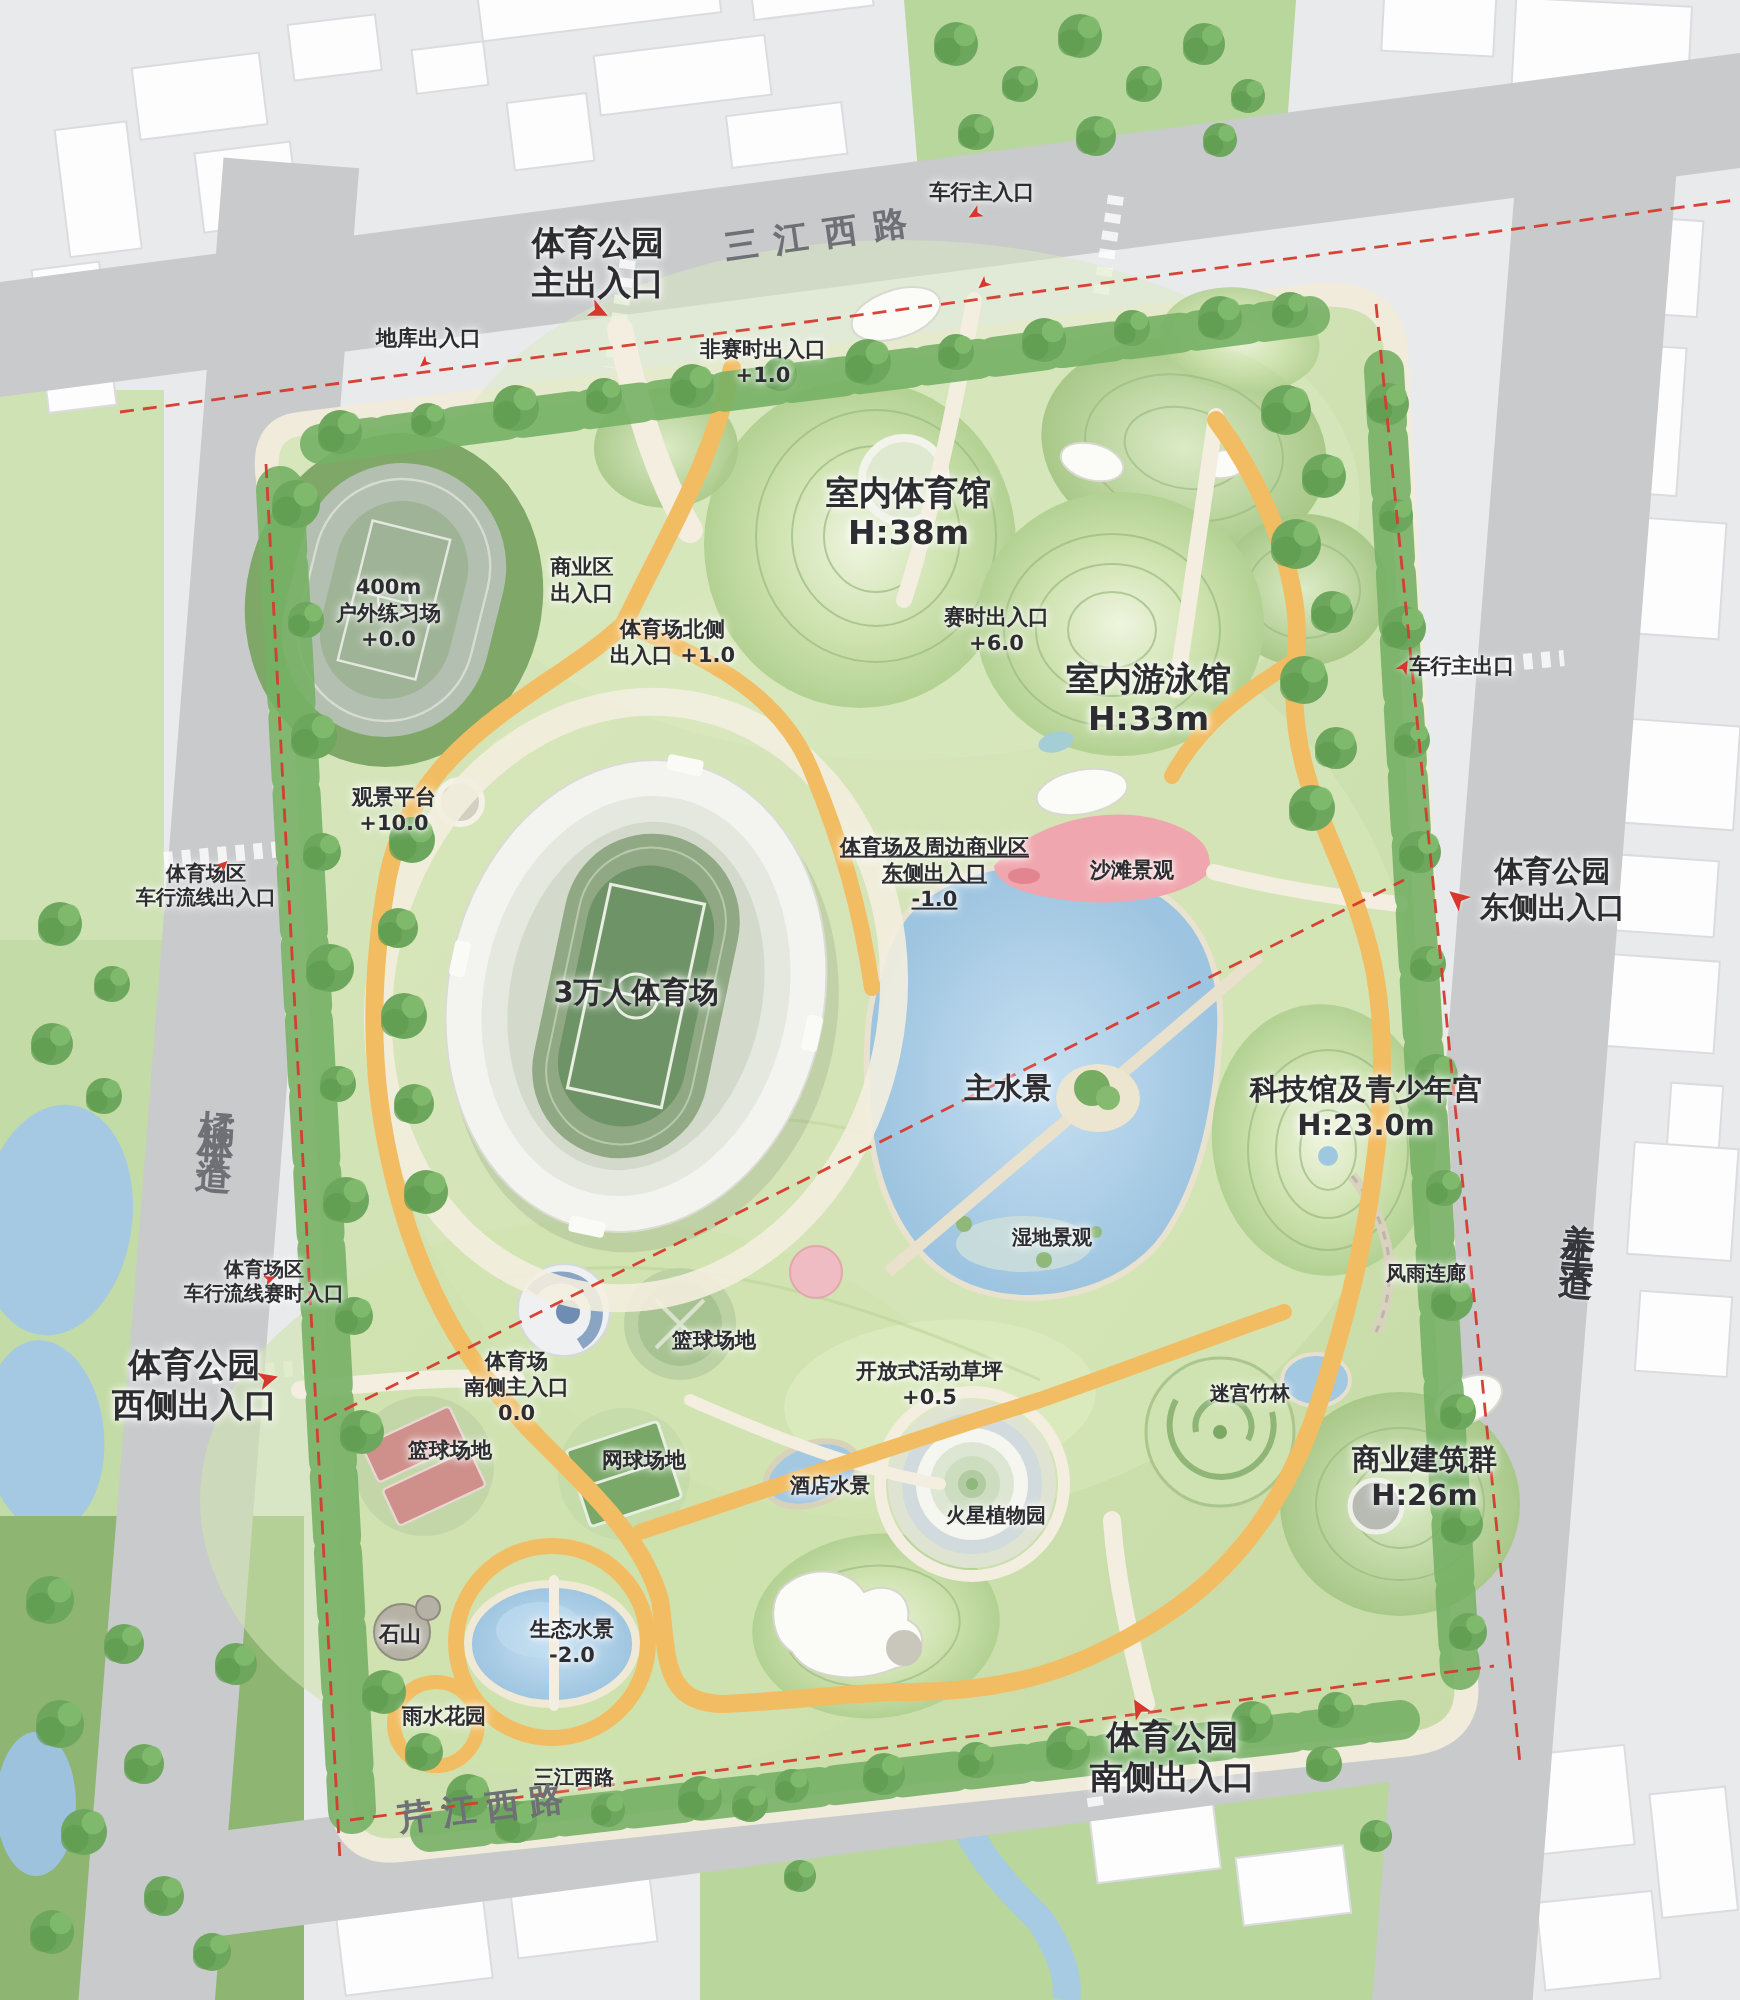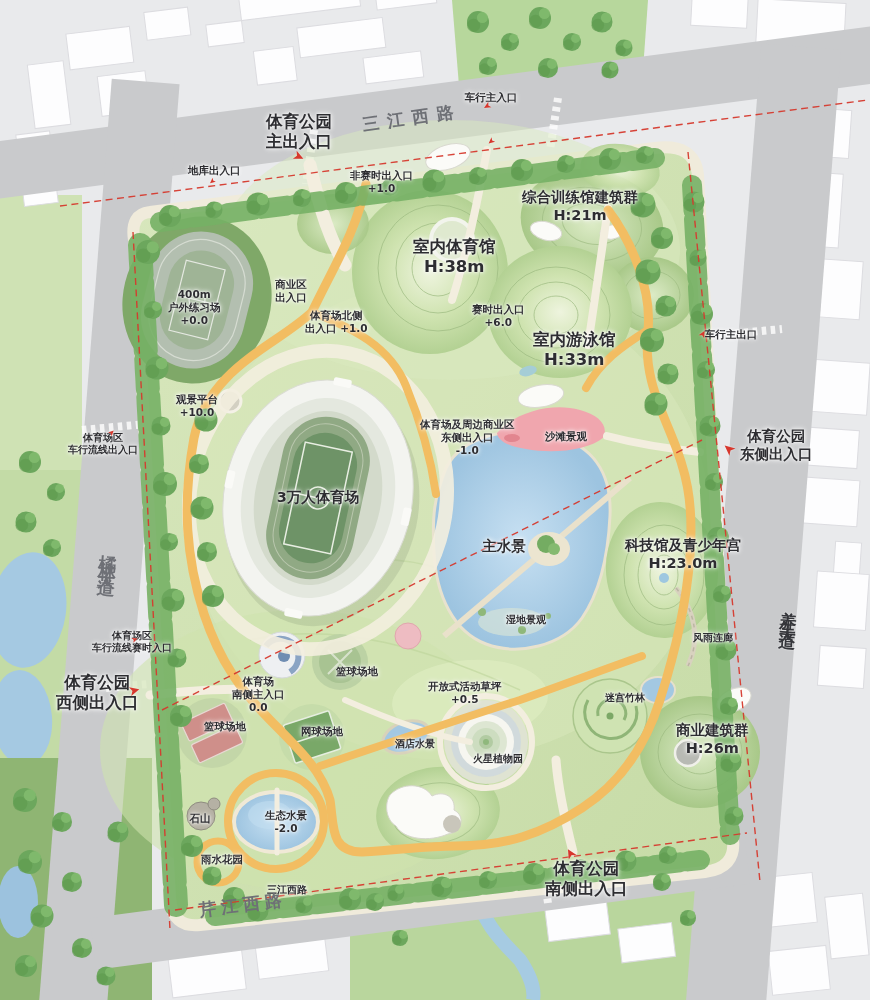--- a/index.html
+++ b/index.html
@@ -421,49 +421,47 @@
 </svg>
 
 <div class="label-layer">
       <div class="lbl sm" style="left: 491px; top: 97px; transform: translate(-50%, -50%) rotate(0deg);">车行主入口</div>
       <div class="lbl xl" style="left: 299px; top: 132px; transform: translate(-50%, -50%) rotate(0deg);">体育公园
 主出入口</div>
       <div class="lbl road" style="left: 412px; top: 118px; letter-spacing: 8px; transform: translate(-50%, -50%) rotate(-8deg);">三江西路</div>
       <div class="lbl sm left" style="left: 188px; top: 170px; transform: translate(0px, -50%) rotate(0deg);">地库出入口</div>
       <div class="lbl sm left" style="left: 350px; top: 182px; transform: translate(0px, -50%) rotate(0deg);">非赛时出入口
 +1.0</div>
-      <div class="lbl lg left" style="left: 522px; top: 207px; transform: translate(0px, -50%) rotate(0deg);">综合训练馆建筑群
-H:21m</div>
       <div class="lbl xl left" style="left: 413px; top: 257px; transform: translate(0px, -50%) rotate(0deg);">室内体育馆
 H:38m</div>
       <div class="lbl sm" style="left: 291px; top: 291px; transform: translate(-50%, -50%) rotate(0deg);">商业区
 出入口</div>
       <div class="lbl sm left" style="left: 168px; top: 307px; transform: translate(0px, -50%) rotate(0deg);">400m
 户外练习场
 +0.0</div>
       <div class="lbl sm left" style="left: 305px; top: 322px; transform: translate(0px, -50%) rotate(0deg);">体育场北侧
 出入口 +1.0</div>
       <div class="lbl sm left" style="left: 472px; top: 316px; transform: translate(0px, -50%) rotate(0deg);">赛时出入口
 +6.0</div>
       <div class="lbl xl left" style="left: 533px; top: 350px; transform: translate(0px, -50%) rotate(0deg);">室内游泳馆
 H:33m</div>
       <div class="lbl sm" style="left: 731px; top: 334px; transform: translate(-50%, -50%) rotate(0deg);">车行主出口</div>
       <div class="lbl sm left" style="left: 176px; top: 406px; transform: translate(0px, -50%) rotate(0deg);">观景平台
 +10.0</div>
       <div class="lbl xs left" style="left: 68px; top: 444px; transform: translate(0px, -50%) rotate(0deg);">体育场区
 车行流线出入口</div>
       <div class="lbl lg left" style="left: 740px; top: 446px; transform: translate(0px, -50%) rotate(0deg);">体育公园
 东侧出入口</div>
-      <div class="lbl sm left" style="left: 420px; top: 437px; transform: translate(0px, -50%) rotate(0deg);">体育场及周边商业区
+      <div class="lbl sm left" style="left: 420px; top: 437px; transform: translate(0px, -50%) rotate(0deg); text-decoration: underline;">体育场及周边商业区
 东侧出入口
 -1.0</div>
       <div class="lbl sm" style="left: 566px; top: 436px; transform: translate(-50%, -50%) rotate(0deg);">沙滩景观</div>
       <div class="lbl lg" style="left: 318px; top: 498px; transform: translate(-50%, -50%) rotate(0deg);">3万人体育场</div>
       <div class="lbl roadv" style="left: 108px; top: 556px; transform: translate(-50%, -50%) rotate(4deg);">橘林大道</div>
-      <div class="lbl lg" style="left: 504px; top: 547px; transform: translate(-50%, -50%) rotate(0deg);">主水景</div>
+      <div class="lbl lg" style="left: 504px; top: 547px; transform: translate(-50%, -50%) rotate(0deg); font-family: Liberation Mono, monospace;">主水景</div>
       <div class="lbl lg left" style="left: 625px; top: 555px; transform: translate(0px, -50%) rotate(0deg);">科技馆及青少年宫
 H:23.0m</div>
       <div class="lbl roadv2" style="left: 789px; top: 612px; transform: translate(-50%, -50%) rotate(4deg);">养生大道</div>
       <div class="lbl xs" style="left: 526px; top: 620px; transform: translate(-50%, -50%) rotate(0deg);">湿地景观</div>
       <div class="lbl xs" style="left: 713px; top: 638px; transform: translate(-50%, -50%) rotate(0deg);">风雨连廊</div>
       <div class="lbl xs left" style="left: 92px; top: 642px; transform: translate(0px, -50%) rotate(0deg);">体育场区
 车行流线赛时入口</div>
       <div class="lbl xl left" style="left: 56px; top: 693px; transform: translate(0px, -50%) rotate(0deg);">体育公园
 西侧出入口</div>
       <div class="lbl sm" style="left: 357px; top: 671px; transform: translate(-50%, -50%) rotate(0deg);">篮球场地</div>

